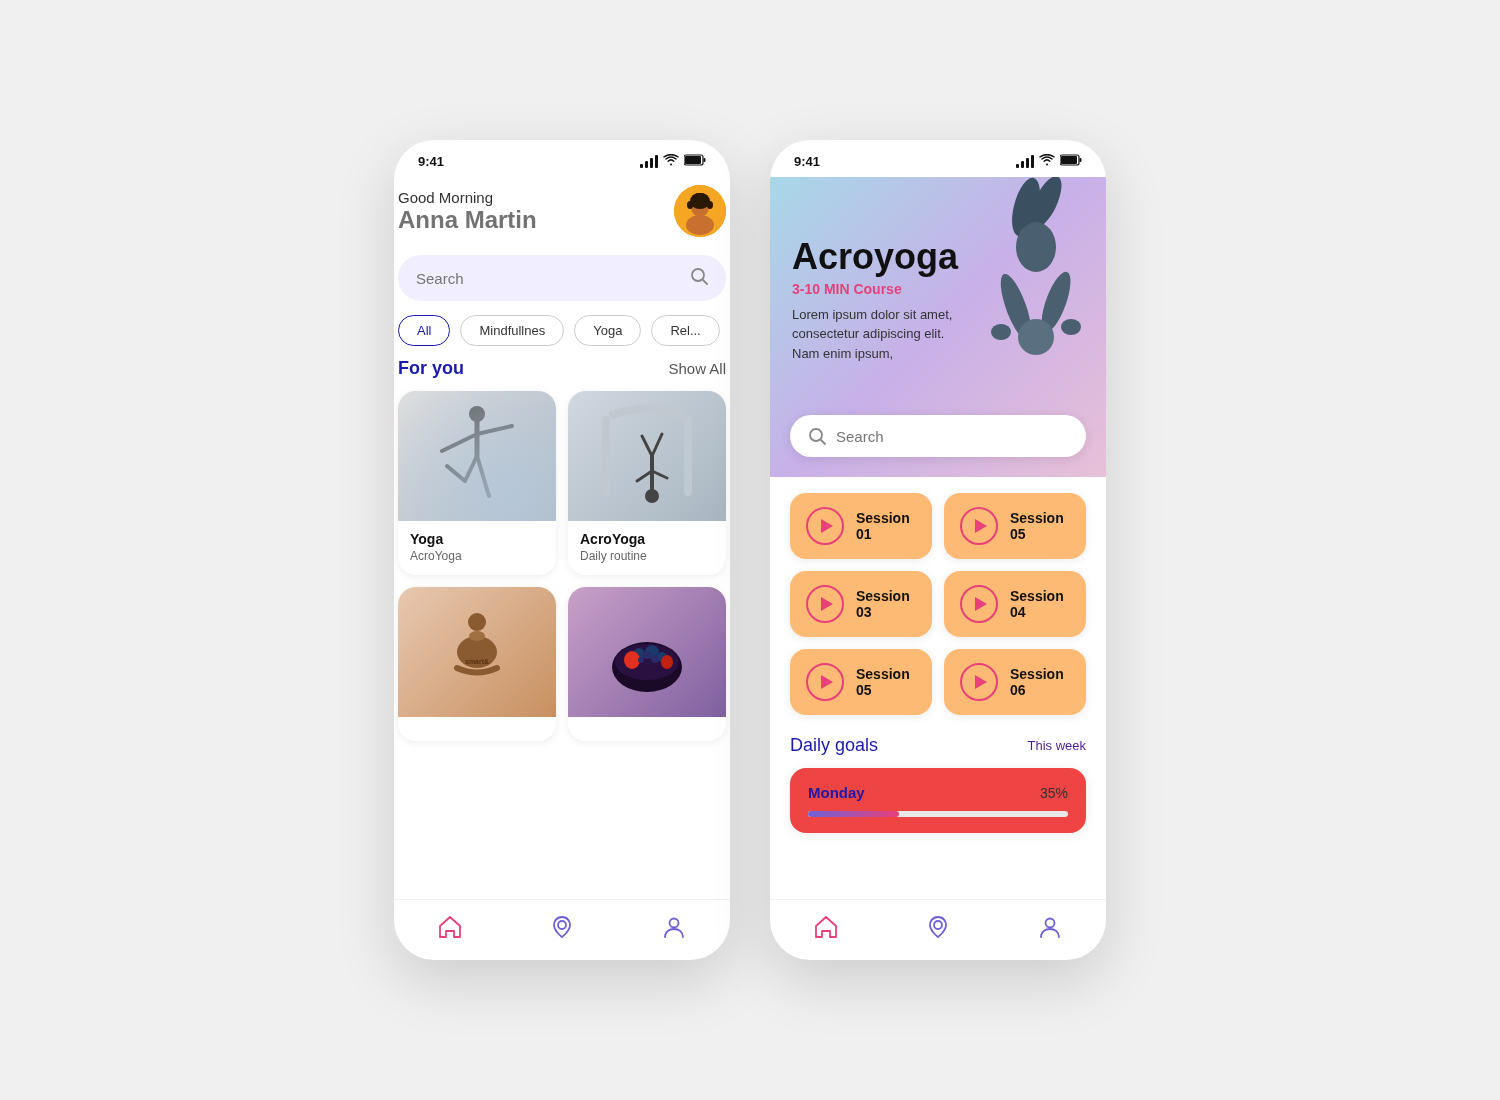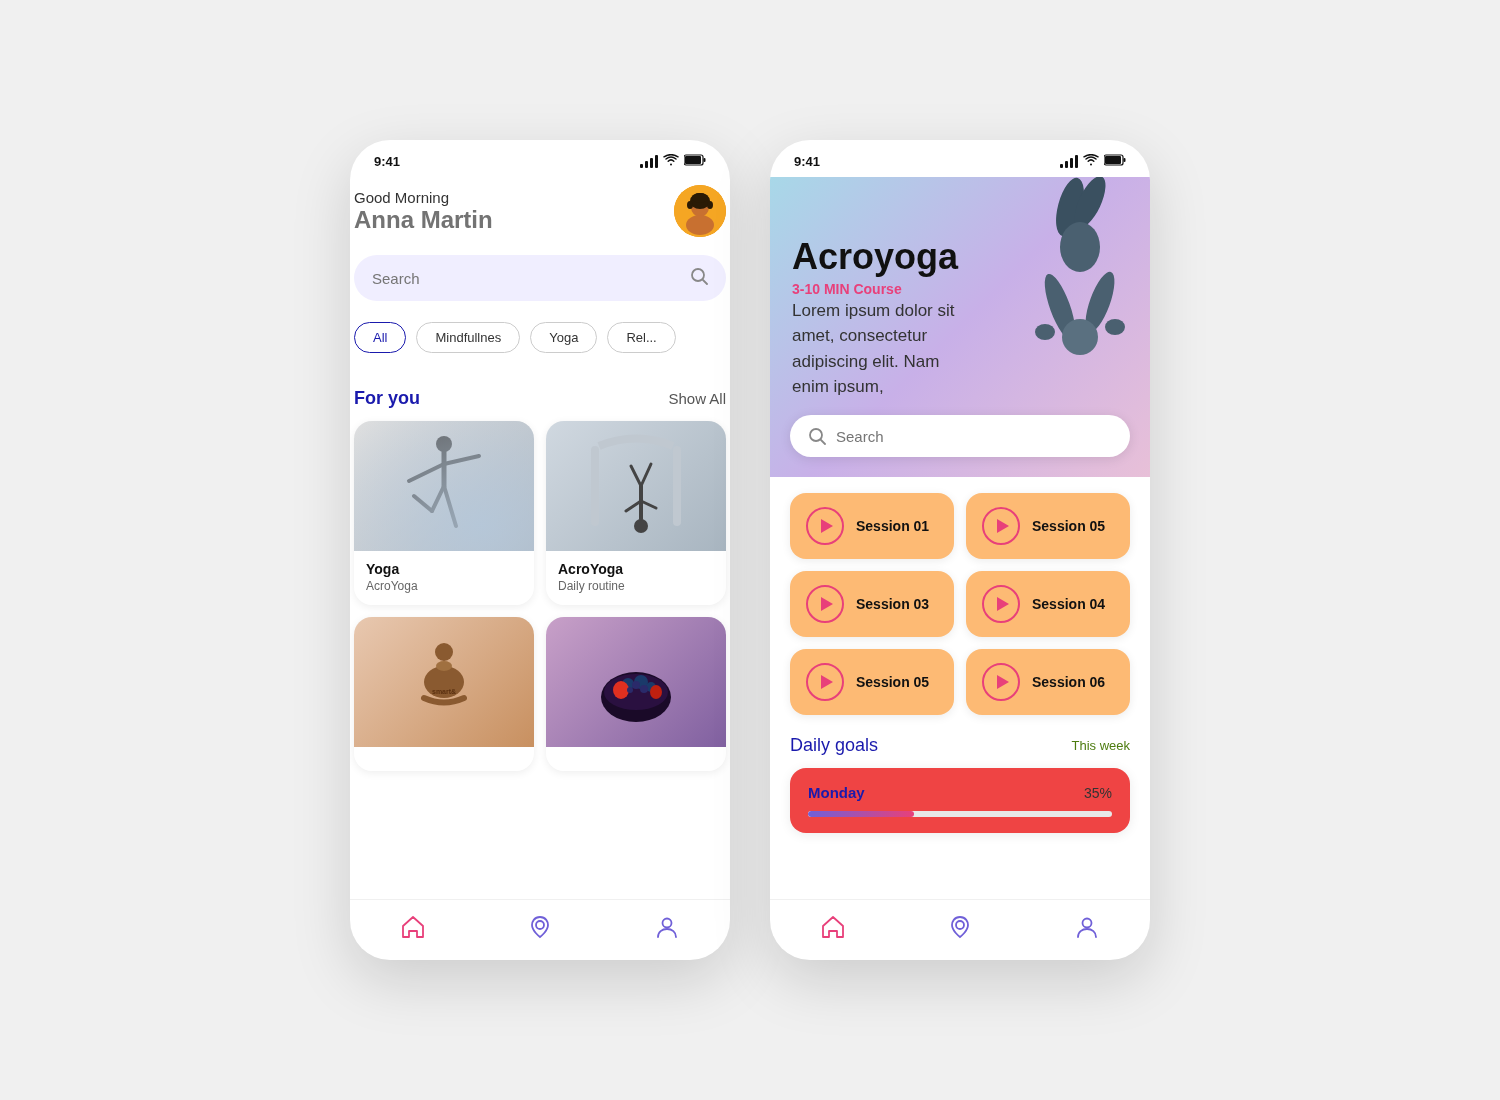--- a/index.html
+++ b/index.html
@@ -8,21 +8,21 @@
       display: flex;
       justify-content: center;
       align-items: center;
       min-height: 100vh;
       font-family: -apple-system, BlinkMacSystemFont, 'Segoe UI', sans-serif;
       gap: 40px;
       padding: 40px;
     }
 
     .phone {
-      width: 380px;
+      width: 336px;
       min-height: 820px;
       background: #fff;
       border-radius: 40px;
       box-shadow: 0 20px 60px rgba(0,0,0,0.15);
       overflow: hidden;
       position: relative;
       display: flex;
       flex-direction: column;
     }
 
@@ -128,32 +128,31 @@
       overflow: hidden;
     }
     .filter-tab {
       border: 1.5px solid #ccc;
       border-radius: 50px;
       padding: 7px 18px;
       font-size: 13px;
       color: #333;
       white-space: nowrap;
       cursor: pointer;
-      margin-top: 7px;
     }
     .filter-tab.active {
       border-color: #1a1aad;
       color: #1a1aad;
     }
 
     .section-header {
       display: flex;
       justify-content: space-between;
       align-items: center;
-      margin-top: 35px;
+      margin-top: 12px;
       margin-bottom: 12px;
       gap: 12px;
     }
     .section-title {
       font-size: 18px;
       font-weight: 700;
       color: #1a1aad;
     }
     .show-all {
       font-size: 15px;
@@ -268,23 +267,23 @@
       color: #111;
       line-height: 1.1;
     }
     .hero-course {
       font-size: 14px;
       color: #e8407a;
       font-weight: 600;
       margin-top: 4px;
     }
     .hero-desc {
-      font-size: 17px;
+      font-size: 13px;
       color: #333;
-      margin-top: 1px;
+      margin-top: 8px;
       max-width: 180px;
       line-height: 1.5;
     }
     .hero-person {
       position: absolute;
       right: 0;
       top: 0;
       width: 200px;
       height: 300px;
       display: flex;
@@ -366,21 +365,21 @@
       align-items: center;
       margin-bottom: 12px;
     }
     .daily-goals-title {
       font-size: 18px;
       font-weight: 400;
       color: #1a1aad;
     }
     .this-week {
       font-size: 13px;
-      color: #4d7c0f;
+      color: #4c1d95;
     }
 
     .goal-card {
       background: #ef4444;
       border-radius: 16px;
       padding: 16px 18px;
       box-shadow: 0 2px 12px rgba(0,0,0,0.08);
     }
     .goal-row {
       display: flex;

